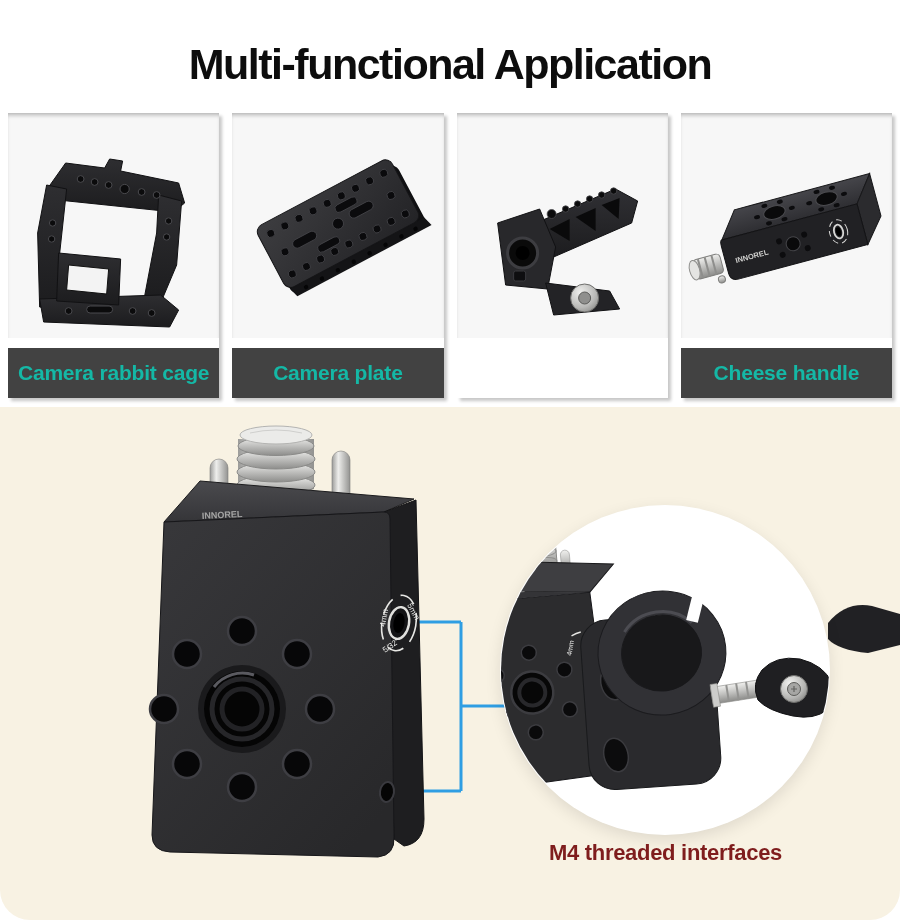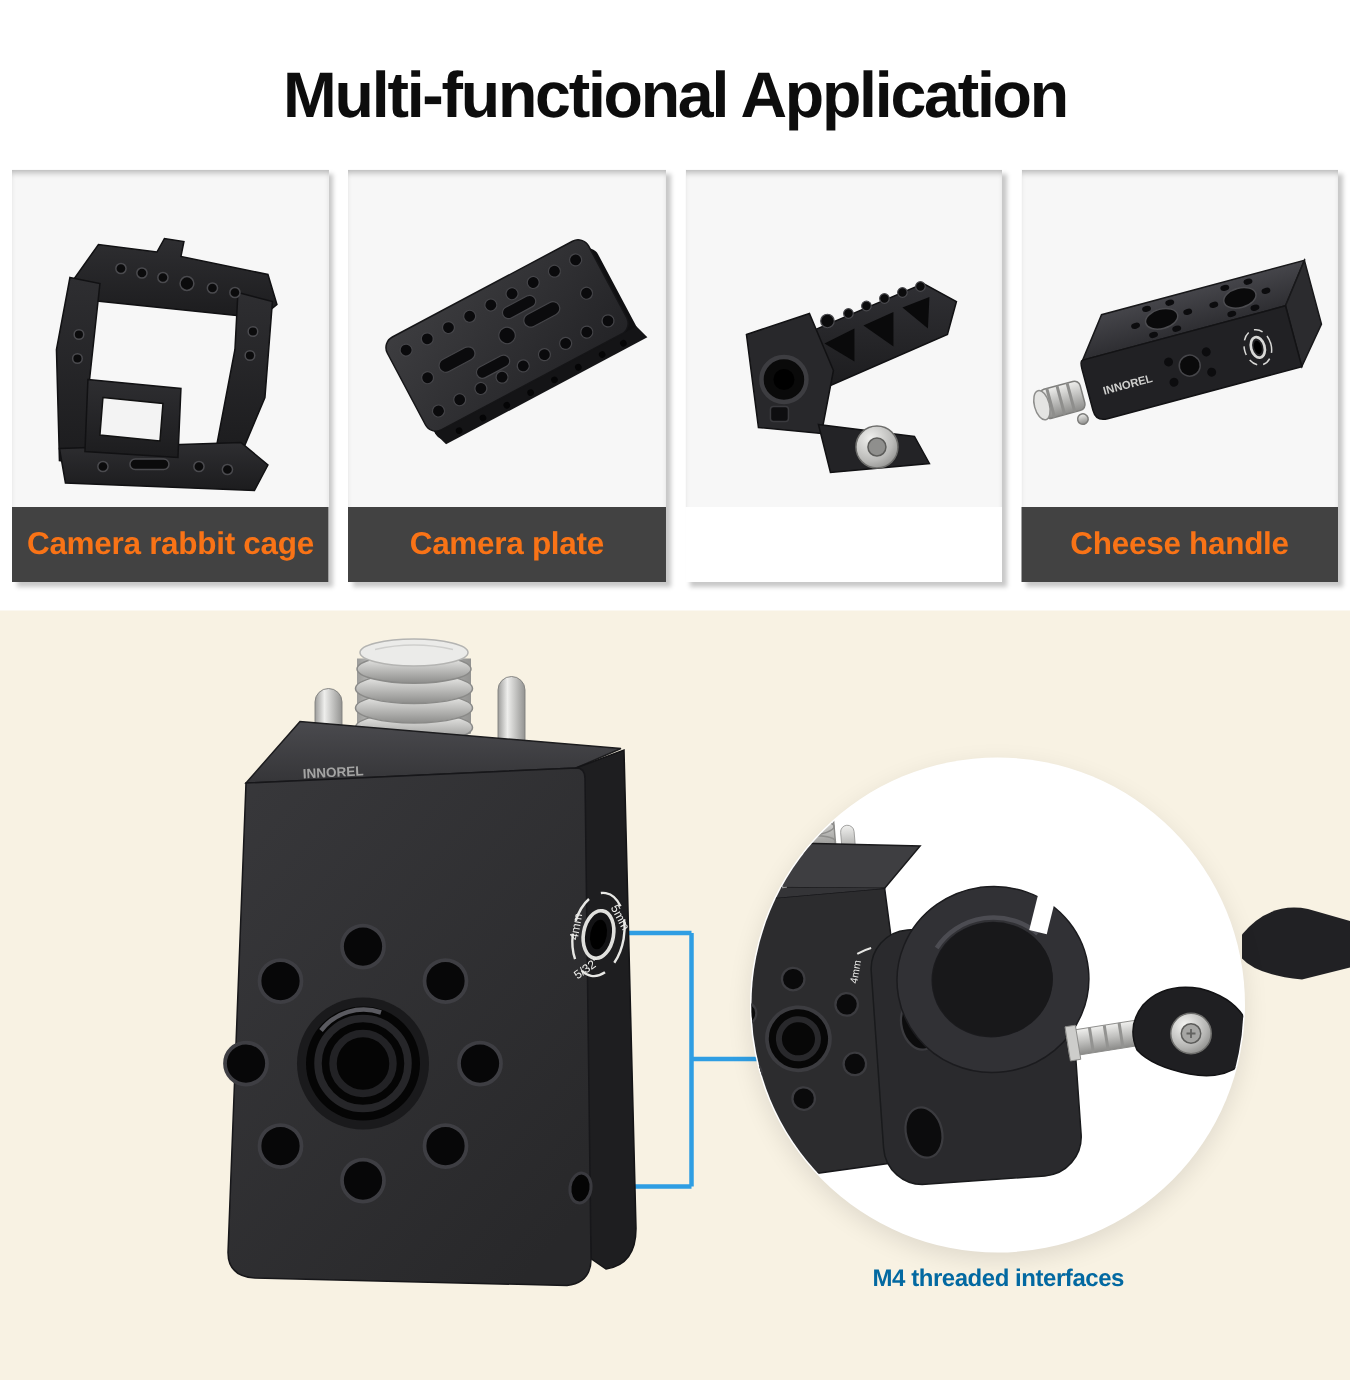--- a/index.html
+++ b/index.html
@@ -1,54 +1,54 @@
 <!DOCTYPE html>
 <html><head>
 <meta charset="utf-8">
 <style>
   html,body{margin:0;padding:0;}
   .page{
     position:relative;width:900px;height:920px;overflow:hidden;
-    background:#ffffff;font-family:"Liberation Sans",sans-serif;
+    background:#ffffff;font-family:"Liberation Sans",sans-serif;border-radius:30px;
   }
   .title{
     position:absolute;top:40px;left:0;width:900px;text-align:center;
     font-size:43px;font-weight:700;letter-spacing:-1.5px;color:#0d0d0d;
   }
   .cards{
     position:absolute;top:113px;left:8px;width:884px;
     display:grid;grid-template-columns:repeat(4,1fr);gap:13px;
   }
   .card{margin:0;box-shadow:3px 3px 3px rgba(0,0,0,.22);}
   .card-photo{
     height:225px;background:#f7f7f7;overflow:hidden;
     box-shadow:inset 0 4px 4px -2px rgba(0,0,0,.28);
   }
   .card-photo svg{display:block;width:100%;height:100%;}
   .card-label{
-    height:50px;background:#424242;color:#f97316;
+    height:50px;background:#424242;color:#14b8a6;
     display:flex;align-items:center;justify-content:center;
-    font-size:21px;font-weight:700;letter-spacing:-.2px;
+    font-size:21px;font-weight:700;letter-spacing:-.2px;margin-top:10px;
   }
   .feature{
     position:absolute;top:407px;left:0;width:900px;height:513px;
     background:#f8f2e3;
   }
   .connector{position:absolute;top:0;left:0;z-index:1;}
   .main-block{position:absolute;left:138px;top:12px;z-index:2;}
   .inset-circle{
     position:absolute;left:500px;top:98px;width:330px;height:330px;z-index:3;
     border-radius:50%;background:#ffffff;box-shadow:0 5px 16px rgba(0,0,0,.10);
     overflow:hidden;
   }
   .lever-tip{position:absolute;right:0;top:192px;z-index:2;}
   .caption{
     position:absolute;left:498px;top:430px;width:335px;z-index:4;
-    text-align:center;font-size:16px;font-weight:700;letter-spacing:-.3px;
-    color:#0369a1;line-height:32px;
+    text-align:center;font-size:22px;font-weight:700;letter-spacing:-.3px;
+    color:#7f1d1d;line-height:32px;
   }
 </style>
 </head>
 <body>
 
 <div class="page">
 
   <div class="title">Multi-functional Application</div>
 
   <div class="cards">

